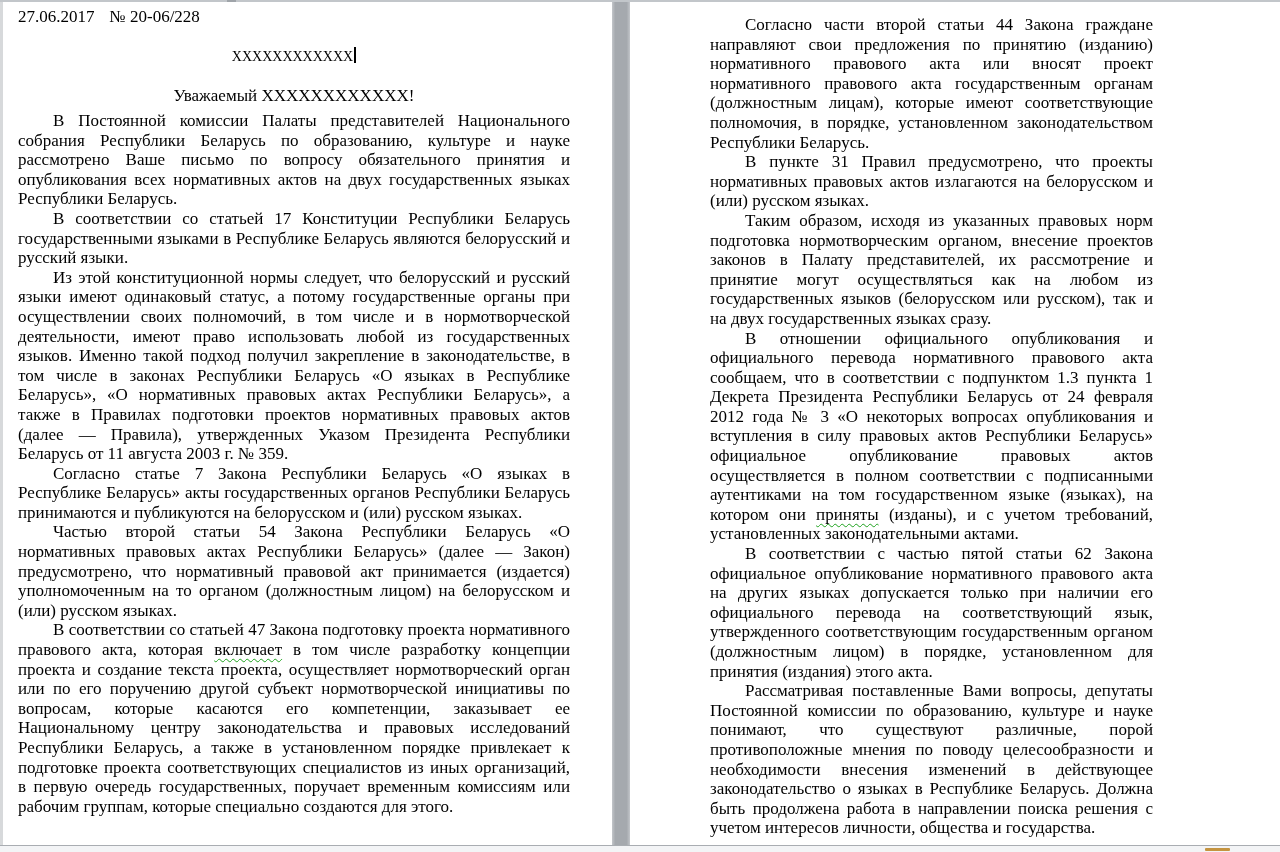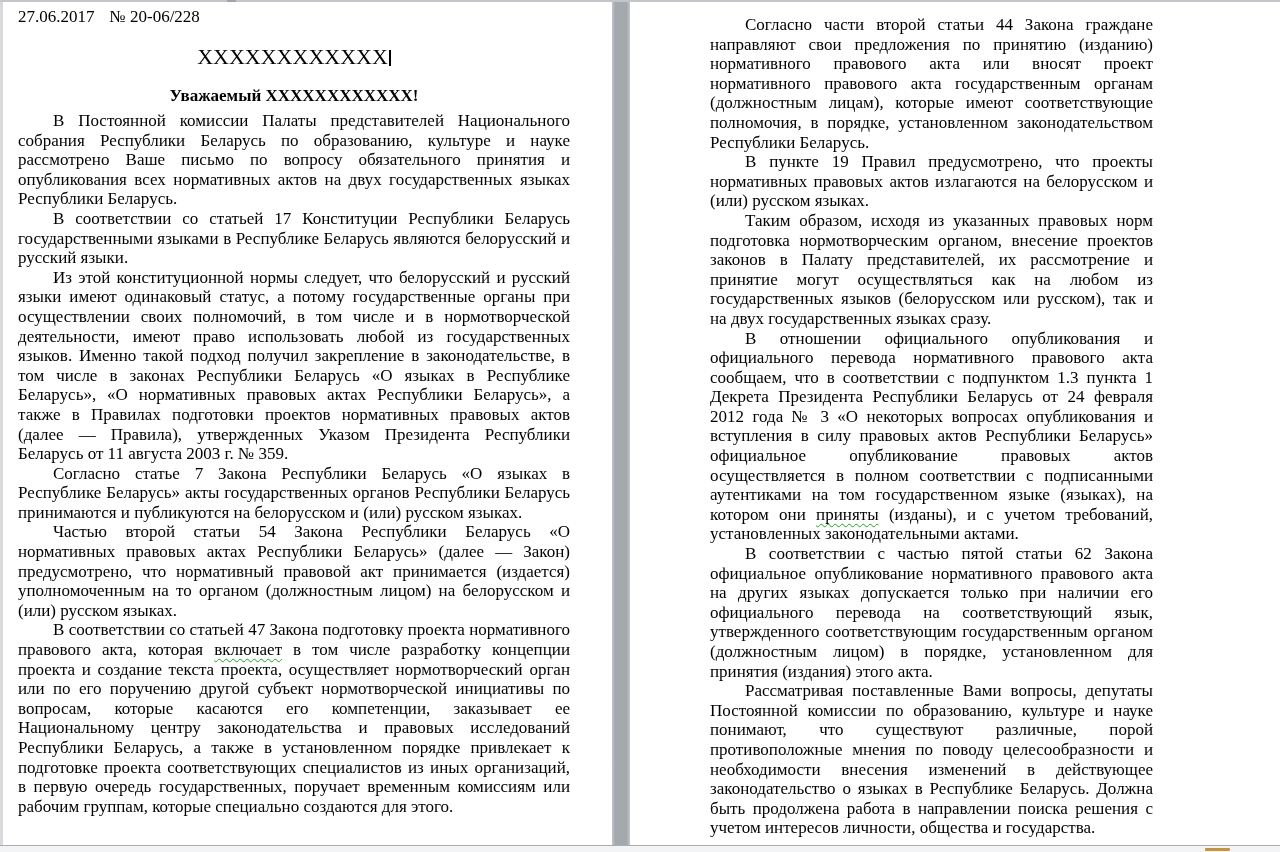--- a/index.html
+++ b/index.html
@@ -11,23 +11,23 @@
   .top-border{position:absolute;top:0;left:0;width:1280px;height:2px;background:#c2c6ca;}
   .left-border{position:absolute;top:2px;left:0;width:3px;height:843px;background:#d7d9db;}
   .ruler-fragment{position:absolute;top:0;left:227px;width:9px;height:4px;background:#9fa4a9;border-radius:0 0 2px 2px;}
   .page{position:absolute;top:2px;height:843px;background:#fff;overflow:hidden;box-sizing:border-box;}
   .page-left{left:3px;width:609px;padding:5px 42px 0 15px;}
   .page-right{left:630px;width:538px;padding:8px 15px 0 80px;}
   .page-gap{position:absolute;top:2px;left:612px;width:18px;height:843px;
     background:linear-gradient(90deg,#c3c6ca 0%,#a5a9ae 18%,#a5a9ae 82%,#c3c6ca 100%);}
   .date-line{font-size:17px;line-height:20px;white-space:nowrap;}
   .doc-number{margin-left:15px;}
-  .title-line{text-align:center;margin-top:20px;font-size:22px;line-height:20px;}
+  .title-line{text-align:center;margin-top:20px;font-size:14px;line-height:20px;}
   .caret{display:inline-block;width:2px;height:16px;background:#000;vertical-align:-2px;margin-left:1px;}
-  .greeting-line{text-align:center;margin-top:19px;font-size:17px;line-height:20px;font-weight:bold;}
+  .greeting-line{text-align:center;margin-top:19px;font-size:17px;line-height:20px;}
   .body-text{margin-top:5px;}
   .para{margin:0;font-size:17px;line-height:19.6px;text-align:justify;text-indent:35px;}
   .misspelled{
     text-decoration:underline wavy #1ea21e;
     text-decoration-thickness:1px;text-underline-offset:3px;text-decoration-skip-ink:none;
   }
   .signature{position:relative;margin-top:21px;font-size:17px;line-height:20.8px;font-style:italic;}
   .sig-line{white-space:nowrap;}
   .sig-name{position:absolute;right:12px;bottom:0;}
   .hscrollbar{position:absolute;left:0;bottom:0;width:1280px;height:7px;
@@ -57,21 +57,21 @@
       <p class="para"><span>Частью второй статьи 54 Закона Республики Беларусь «О нормативных правовых актах Республики Беларусь» (далее — Закон) предусмотрено, что нормативный правовой акт принимается (издается) уполномоченным на то органом (должностным лицом) на белорусском и (или) русском языках.</span></p>
       <p class="para"><span>В соответствии со статьей 47 Закона подготовку проекта нормативного правового акта, которая </span><span class="misspelled">включает</span><span> в том числе разработку концепции проекта и создание текста проекта, осуществляет нормотворческий орган или по его поручению другой субъект нормотворческой инициативы по вопросам, которые касаются его компетенции, заказывает ее Национальному центру законодательства и правовых исследований Республики Беларусь, а также в установленном порядке привлекает к подготовке проекта соответствующих специалистов из иных организаций, в первую очередь государственных, поручает временным комиссиям или рабочим группам, которые специально создаются для этого.</span></p>
     </div>
 </div>
 
 <div class="page-gap"></div>
 
 <div class="page page-right">
   <div class="body-text">
       <p class="para"><span>Согласно части второй статьи 44 Закона граждане направляют свои предложения по принятию (изданию) нормативного правового акта или вносят проект нормативного правового акта государственным органам (должностным лицам), которые имеют соответствующие полномочия, в порядке, установленном законодательством Республики Беларусь.</span></p>
-      <p class="para"><span>В пункте 19 Правил предусмотрено, что проекты нормативных правовых актов излагаются на белорусском и (или) русском языках.</span></p>
+      <p class="para"><span>В пункте 31 Правил предусмотрено, что проекты нормативных правовых актов излагаются на белорусском и (или) русском языках.</span></p>
       <p class="para"><span>Таким образом, исходя из указанных правовых норм подготовка нормотворческим органом, внесение проектов законов в Палату представителей, их рассмотрение и принятие могут осуществляться как на любом из государственных языков (белорусском или русском), так и на двух государственных языках сразу.</span></p>
       <p class="para"><span>В отношении официального опубликования и официального перевода нормативного правового акта сообщаем, что в соответствии с подпунктом 1.3 пункта 1 Декрета Президента Республики Беларусь от 24 февраля 2012 года № 3 «О некоторых вопросах опубликования и вступления в силу правовых актов Республики Беларусь» официальное опубликование правовых актов осуществляется в полном соответствии с подписанными аутентиками на том государственном языке (языках), на котором они </span><span class="misspelled">приняты</span><span> (изданы), и с учетом требований, установленных законодательными актами.</span></p>
       <p class="para"><span>В соответствии с частью пятой статьи 62 Закона официальное опубликование нормативного правового акта на других языках допускается только при наличии его официального перевода на соответствующий язык, утвержденного соответствующим государственным органом (должностным лицом) в порядке, установленном для принятия (издания) этого акта.</span></p>
       <p class="para"><span>Рассматривая поставленные Вами вопросы, депутаты Постоянной комиссии по образованию, культуре и науке понимают, что существуют различные, порой противоположные мнения по поводу целесообразности и необходимости внесения изменений в действующее законодательство о языках в Республике Беларусь. Должна быть продолжена работа в направлении поиска решения с учетом интересов личности, общества и государства.</span></p>
     </div>
   <div class="signature">
     <div>
         <div class="sig-line">Председатель Постоянной комиссии</div>
         <div class="sig-line">по образованию, культуре и науке</div>
       </div>

